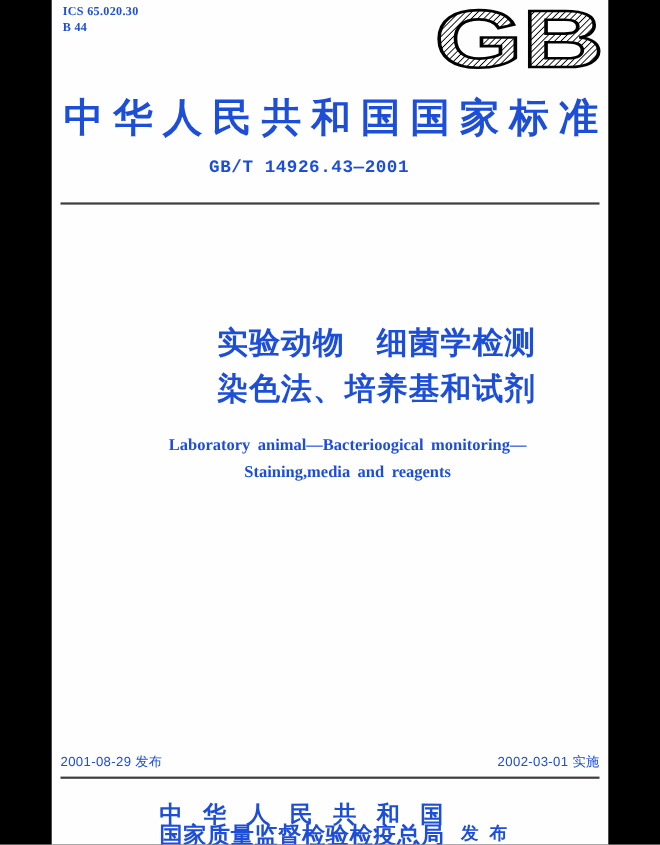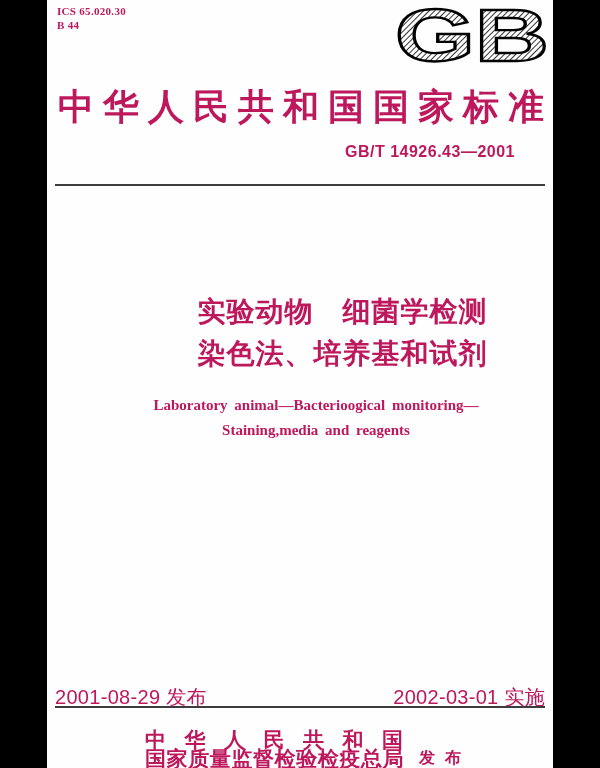--- a/index.html
+++ b/index.html
@@ -1,18 +1,18 @@
 <!DOCTYPE html>
 <html><head>
 <meta charset="utf-8">
 <style>
   html,body{margin:0;padding:0;background:#222;}
   .screen{
     position:relative;width:600px;height:768px;background:#fefefe;
-    overflow:hidden;color:#be185d;
+    overflow:hidden;color:#1d4ed8;
     font-family:"Liberation Serif","DejaVu Serif",serif;
   }
   .scan-bar{position:absolute;top:0;height:768px;background:#000;}
   .scan-bar.left{left:0;width:47px;}
   .scan-bar.right{left:553px;width:47px;}
 
   .ics-block{
     position:absolute;left:57px;top:4px;
     font-size:11px;font-weight:bold;line-height:14px;letter-spacing:0.3px;
     white-space:pre;
@@ -21,22 +21,22 @@
   .gb-logo{position:absolute;left:391px;top:3px;width:162px;height:64px;}
 
   .std-header{
     position:absolute;left:47px;top:83px;width:506px;
     text-align:right;font-size:36px;font-weight:bold;
     letter-spacing:9px;text-indent:9px;white-space:nowrap;
   }
 
   .std-no{
     position:absolute;left:47px;top:143px;width:468px;
-    text-align:right;font-size:16px;font-weight:bold;letter-spacing:0.5px;
-    font-family:Liberation Sans, sans-serif;
+    text-align:center;font-size:16px;font-weight:bold;letter-spacing:0.5px;
+    font-family:Liberation Mono, monospace;
   }
 
   .rule{position:absolute;left:55px;width:490px;height:2px;background:#3d3d3d;}
   .rule.top{top:184px;}
   .rule.bottom{top:706px;}
 
   .title-cn{
     position:absolute;left:47px;top:291px;width:591px;text-align:center;
     font-family:"Liberation Sans","DejaVu Sans",sans-serif;
     font-size:28px;font-weight:bold;line-height:42px;letter-spacing:1px;
@@ -47,21 +47,21 @@
     position:absolute;left:47px;top:393px;width:506px;text-align:center;
     font-size:15px;font-weight:bold;line-height:25px;word-spacing:3px;
     white-space:pre-line;
     padding-left:16px;
   }
 
   .date-row{
     position:absolute;left:55px;top:684px;width:490px;
     display:flex;justify-content:space-between;
     font-family:"Liberation Sans","DejaVu Sans",sans-serif;
-    font-size:20px;font-weight:500;letter-spacing:0.3px;
+    font-size:12px;font-weight:500;letter-spacing:0.3px;
   }
 
   .issuer{
     position:absolute;left:145px;top:731px;
     display:flex;align-items:flex-end;
     font-weight:bold;
   }
   .issuer-lines{width:262px;font-size:21px;line-height:19px;}
   .issuer-line1{letter-spacing:18.5px;white-space:nowrap;}
   .issuer-line2{letter-spacing:0.6px;white-space:nowrap;}

